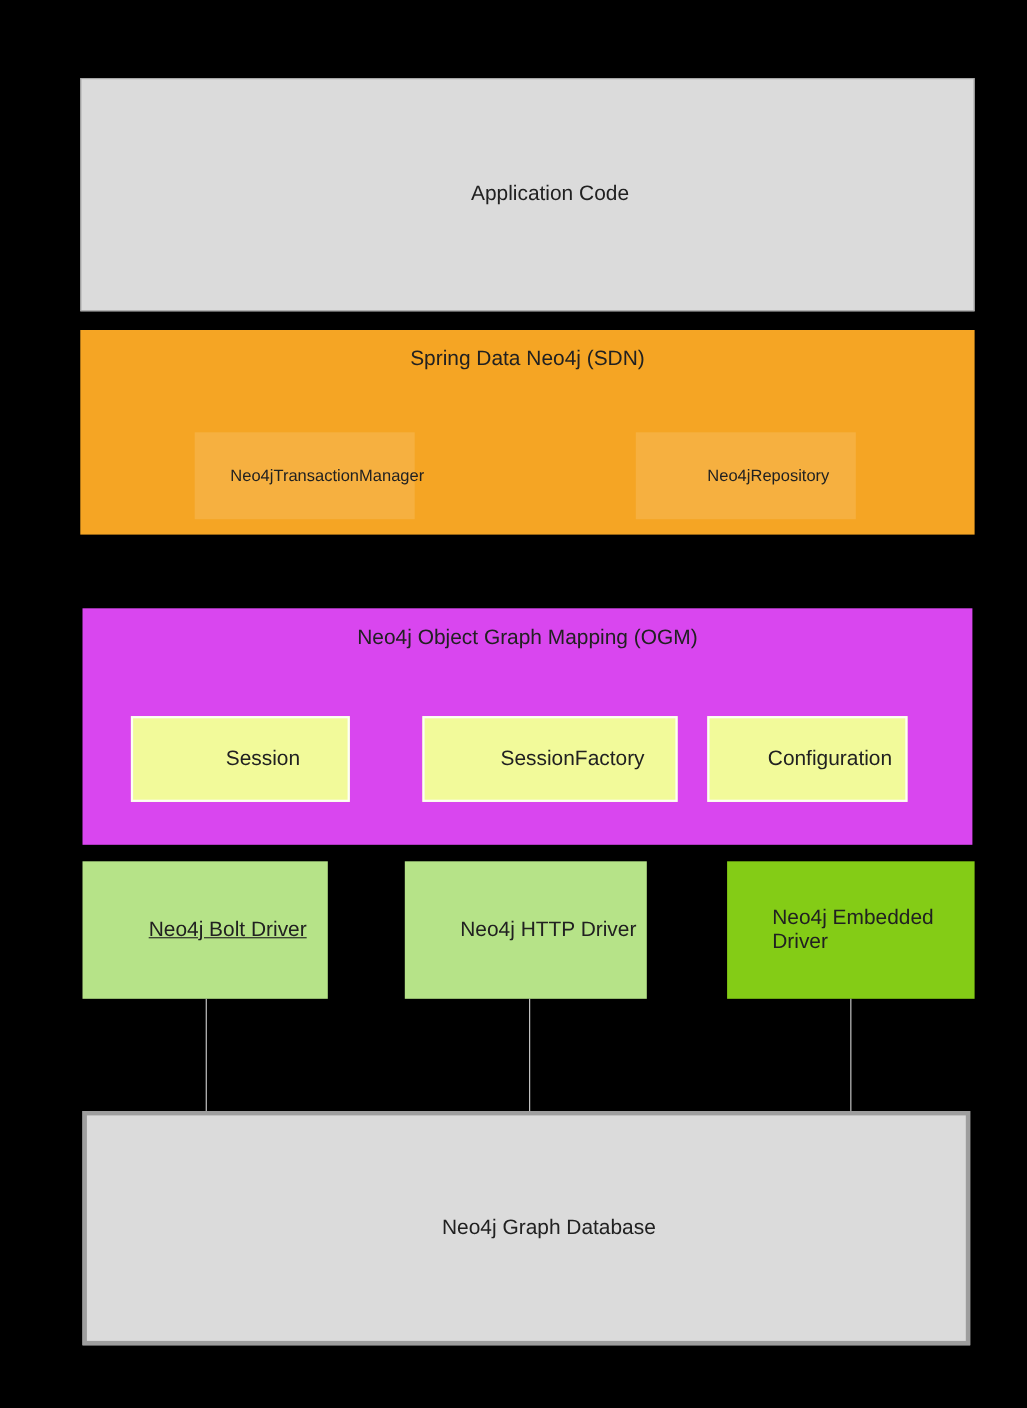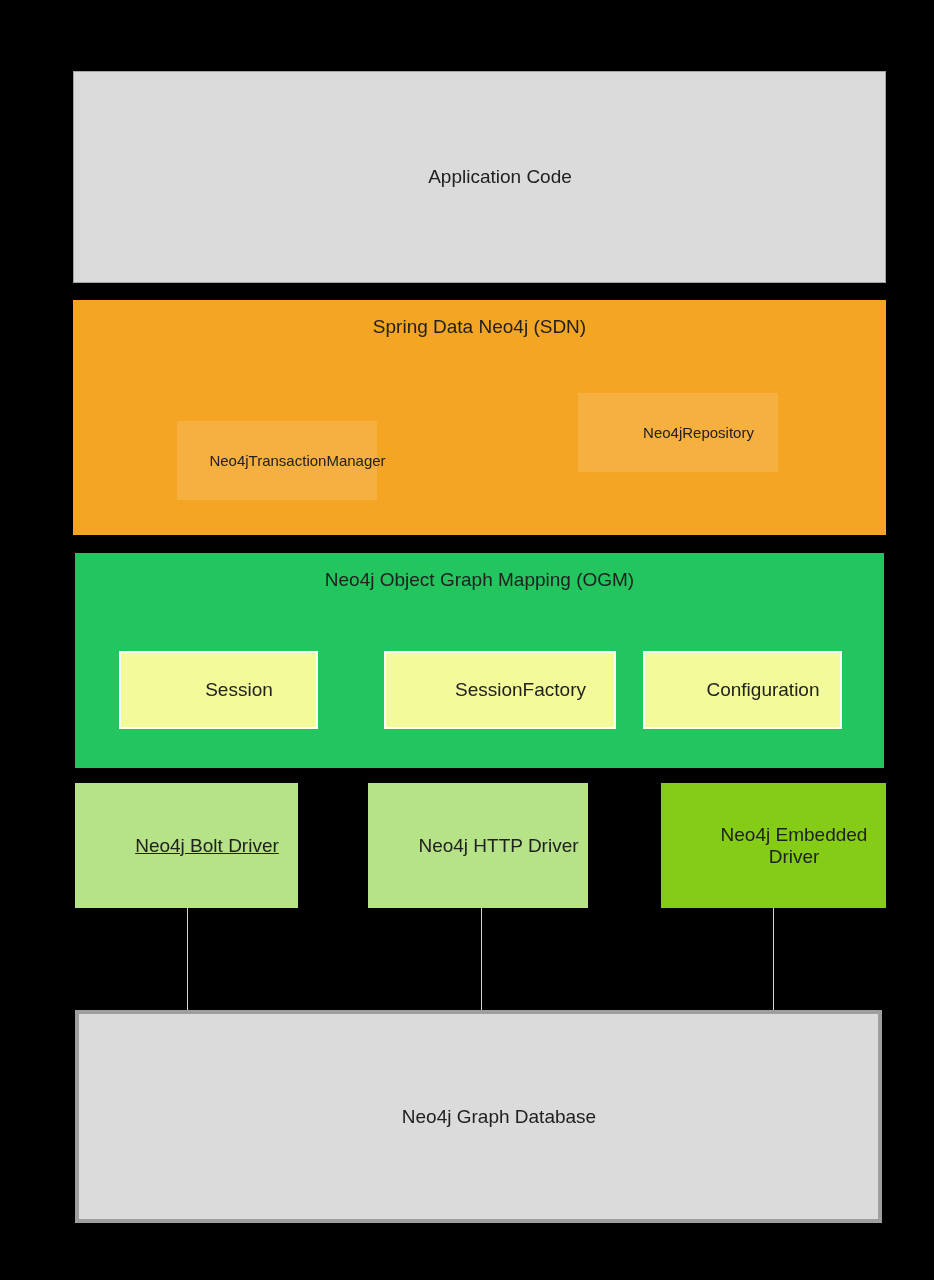--- a/index.html
+++ b/index.html
@@ -17,48 +17,48 @@
     overflow: hidden;
   }
   .box {
     position: absolute;
     box-sizing: border-box;
   }
   .center {
     display: flex;
     align-items: center;
     justify-content: center;
-    text-align: center;
+    text-align: left;
     padding-left: 41px;
   }
   
   .app-box {
     left: 73px; top: 71px; width: 813px; height: 212px;
     background: #DBDBDB;
     border: 1px solid #A3A3A3;
     font-size: 19px;
   }
   
   .sdn-box {
-    left: 73px; top: 300px; width: 813px; height: 235px;
+    left: 73px; top: 300px; width: 813px; height: 186px;
     background: #F5A524;
   }
   .sdn-title {
     position: absolute;
     left: 0; top: 16px; width: 100%;
     text-align: center;
     font-size: 19px;
   }
   .sdn-sub {
     position: absolute;
     top: 93px; height: 79px;
     background: rgba(255, 255, 255, 0.13);
     font-size: 15px;
   }
-  .sdn-sub.tm { left: 104px; width: 200px; margin-top: 28px; }
+  .sdn-sub.tm { left: 104px; width: 200px; }
   .sdn-sub.repo { left: 505px; width: 200px; }
   
   .ogm-box {
     left: 75px; top: 553px; width: 809px; height: 215px;
     background: #B6E388;
   }
   .ogm-title {
     position: absolute;
     left: 0; top: 16px; width: 100%;
     text-align: center;
@@ -66,21 +66,21 @@
   }
   .ogm-sub {
     position: absolute;
     top: 98px; height: 78px;
     background: #F2FA9A;
     border: 2px solid rgba(255, 255, 255, 0.9);
     font-size: 19px;
   }
   .ogm-sub.session { left: 44px; width: 199px; }
   .ogm-sub.factory { left: 309px; width: 232px; }
-  .ogm-sub.config { left: 568px; width: 199px; }
+  .ogm-sub.config { left: 568px; width: 182px; }
   
   .driver-box {
     top: 783px; height: 125px;
     background: #B6E388;
     font-size: 19px;
   }
   .driver-box.bolt { left: 75px; width: 223px; text-decoration: underline; }
   .driver-box.http { left: 368px; width: 220px; }
   .driver-box.embedded { left: 661px; width: 225px; }
   
@@ -112,21 +112,21 @@
   <div class="box sdn-box" style="background: rgb(245, 165, 36);">
     <div class="sdn-title">Spring Data Neo4j (SDN)</div>
     <div class="box center sdn-sub tm">
       <span>Neo4jTransactionManager</span>
     </div>
     <div class="box center sdn-sub repo">
       <span>Neo4jRepository</span>
     </div>
   </div>
 
-  <div class="box ogm-box" style="background: #22c55e;">
+  <div class="box ogm-box" style="background: #d946ef;">
     <div class="ogm-title">Neo4j Object Graph Mapping (OGM)</div>
     <div class="box center ogm-sub session" style="background: rgb(242, 250, 154);">
       <span>Session</span>
     </div>
     <div class="box center ogm-sub factory" style="background: rgb(242, 250, 154);">
       <span>SessionFactory</span>
     </div>
     <div class="box center ogm-sub config" style="background: rgb(242, 250, 154);">
       <span>Configuration</span>
     </div>

